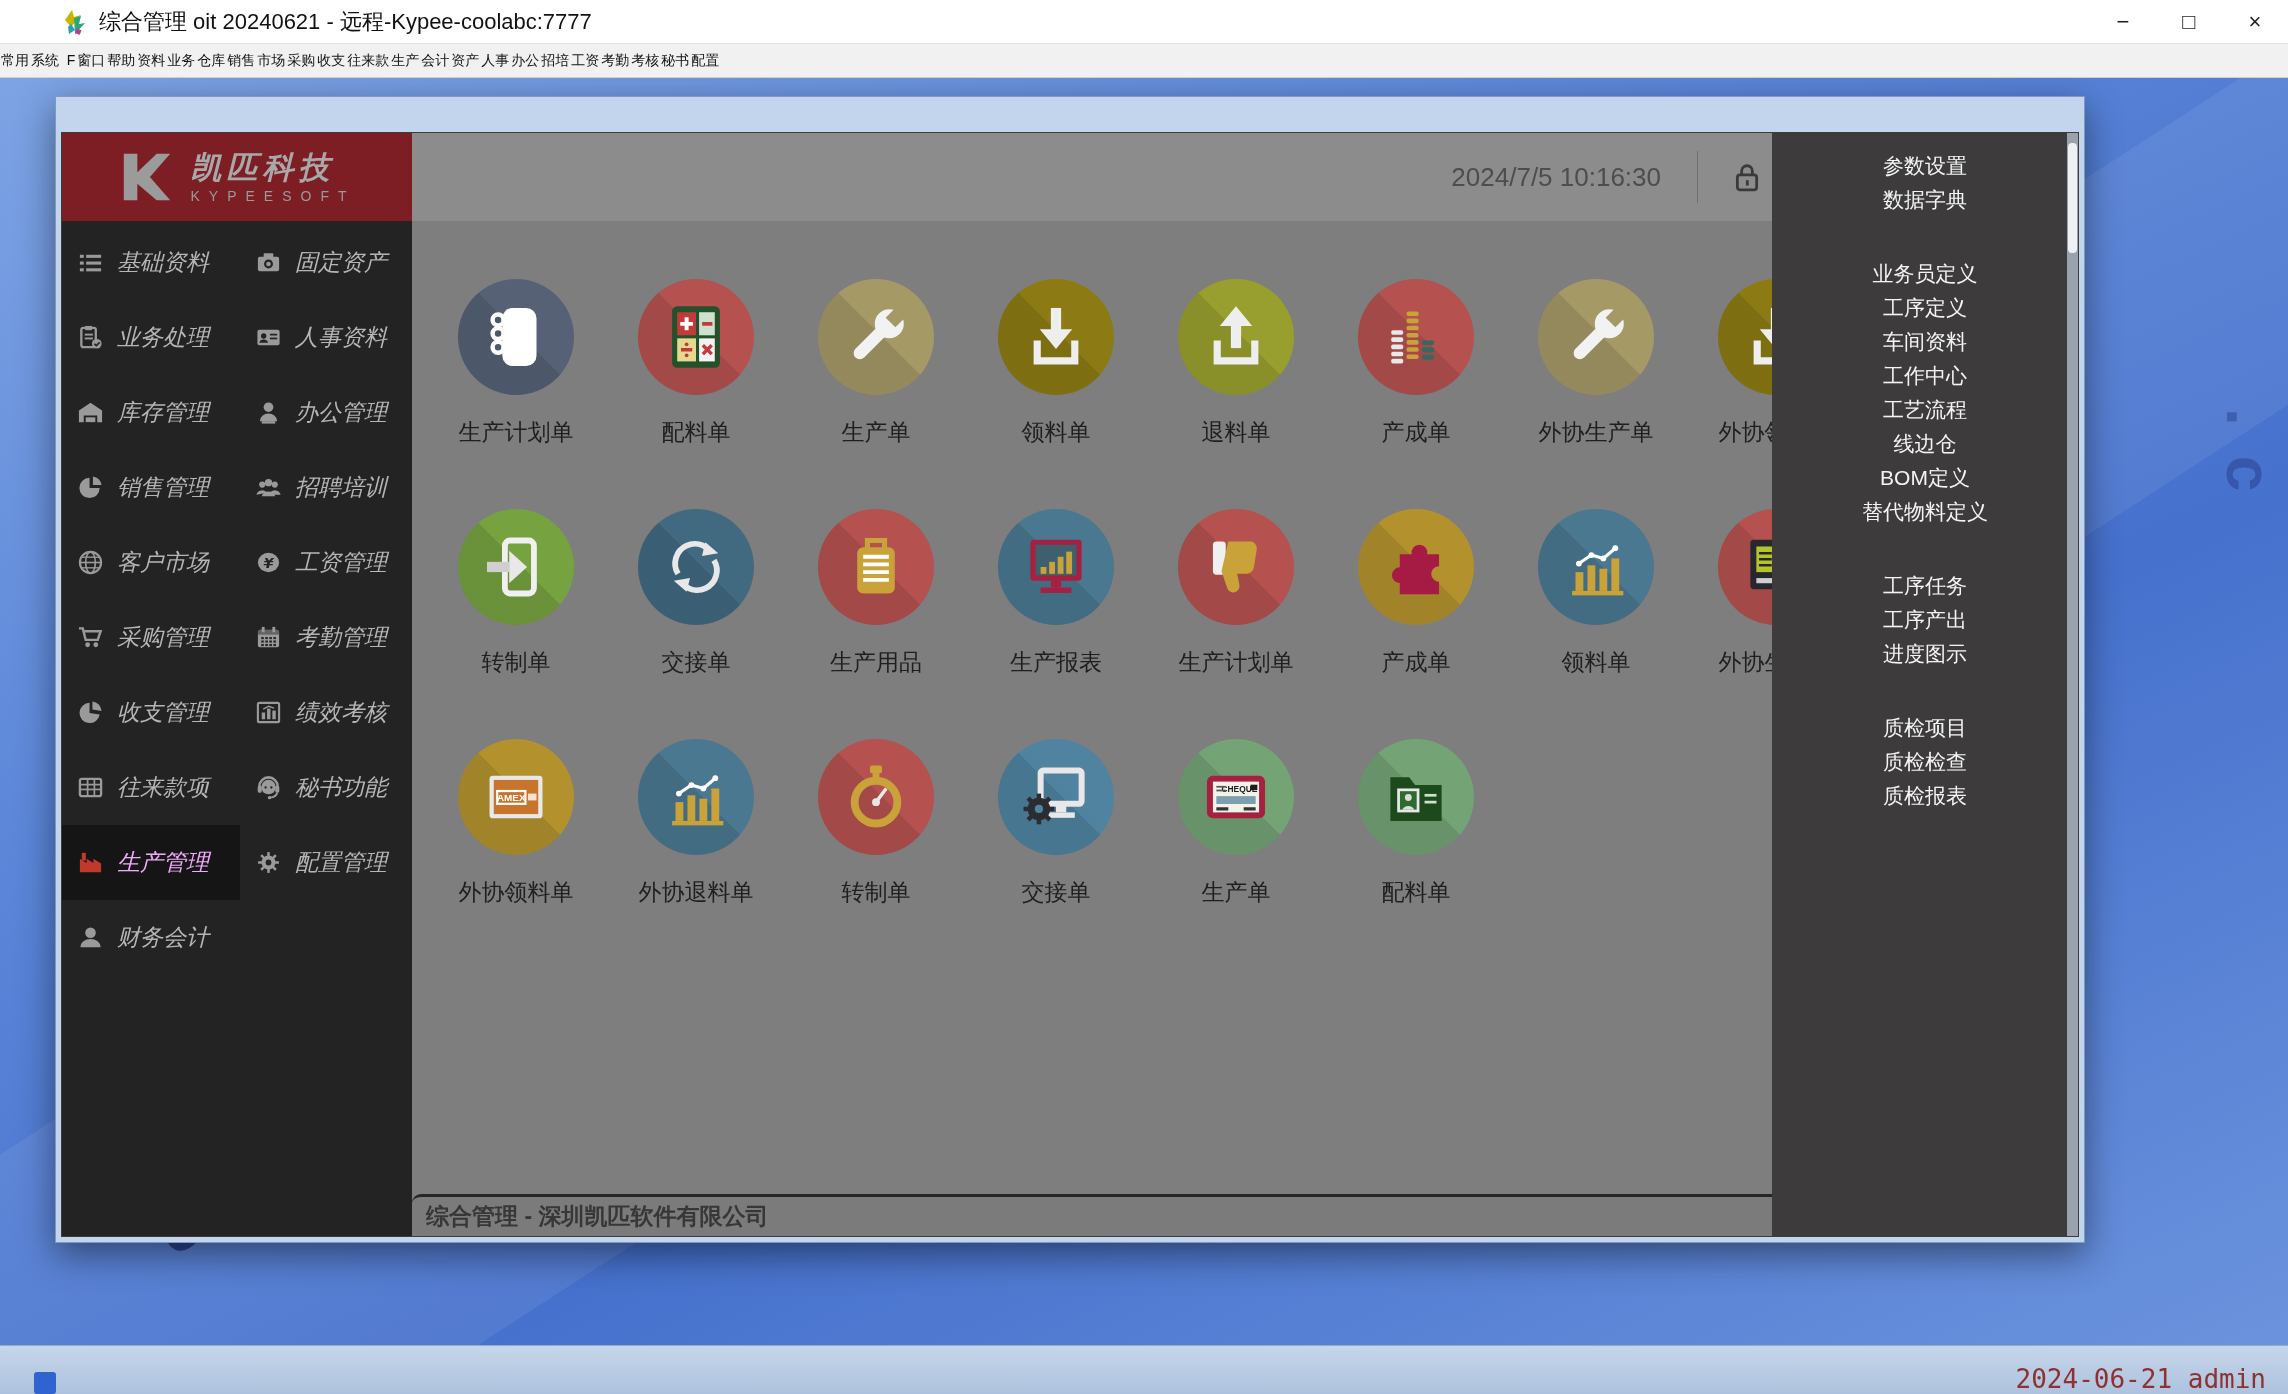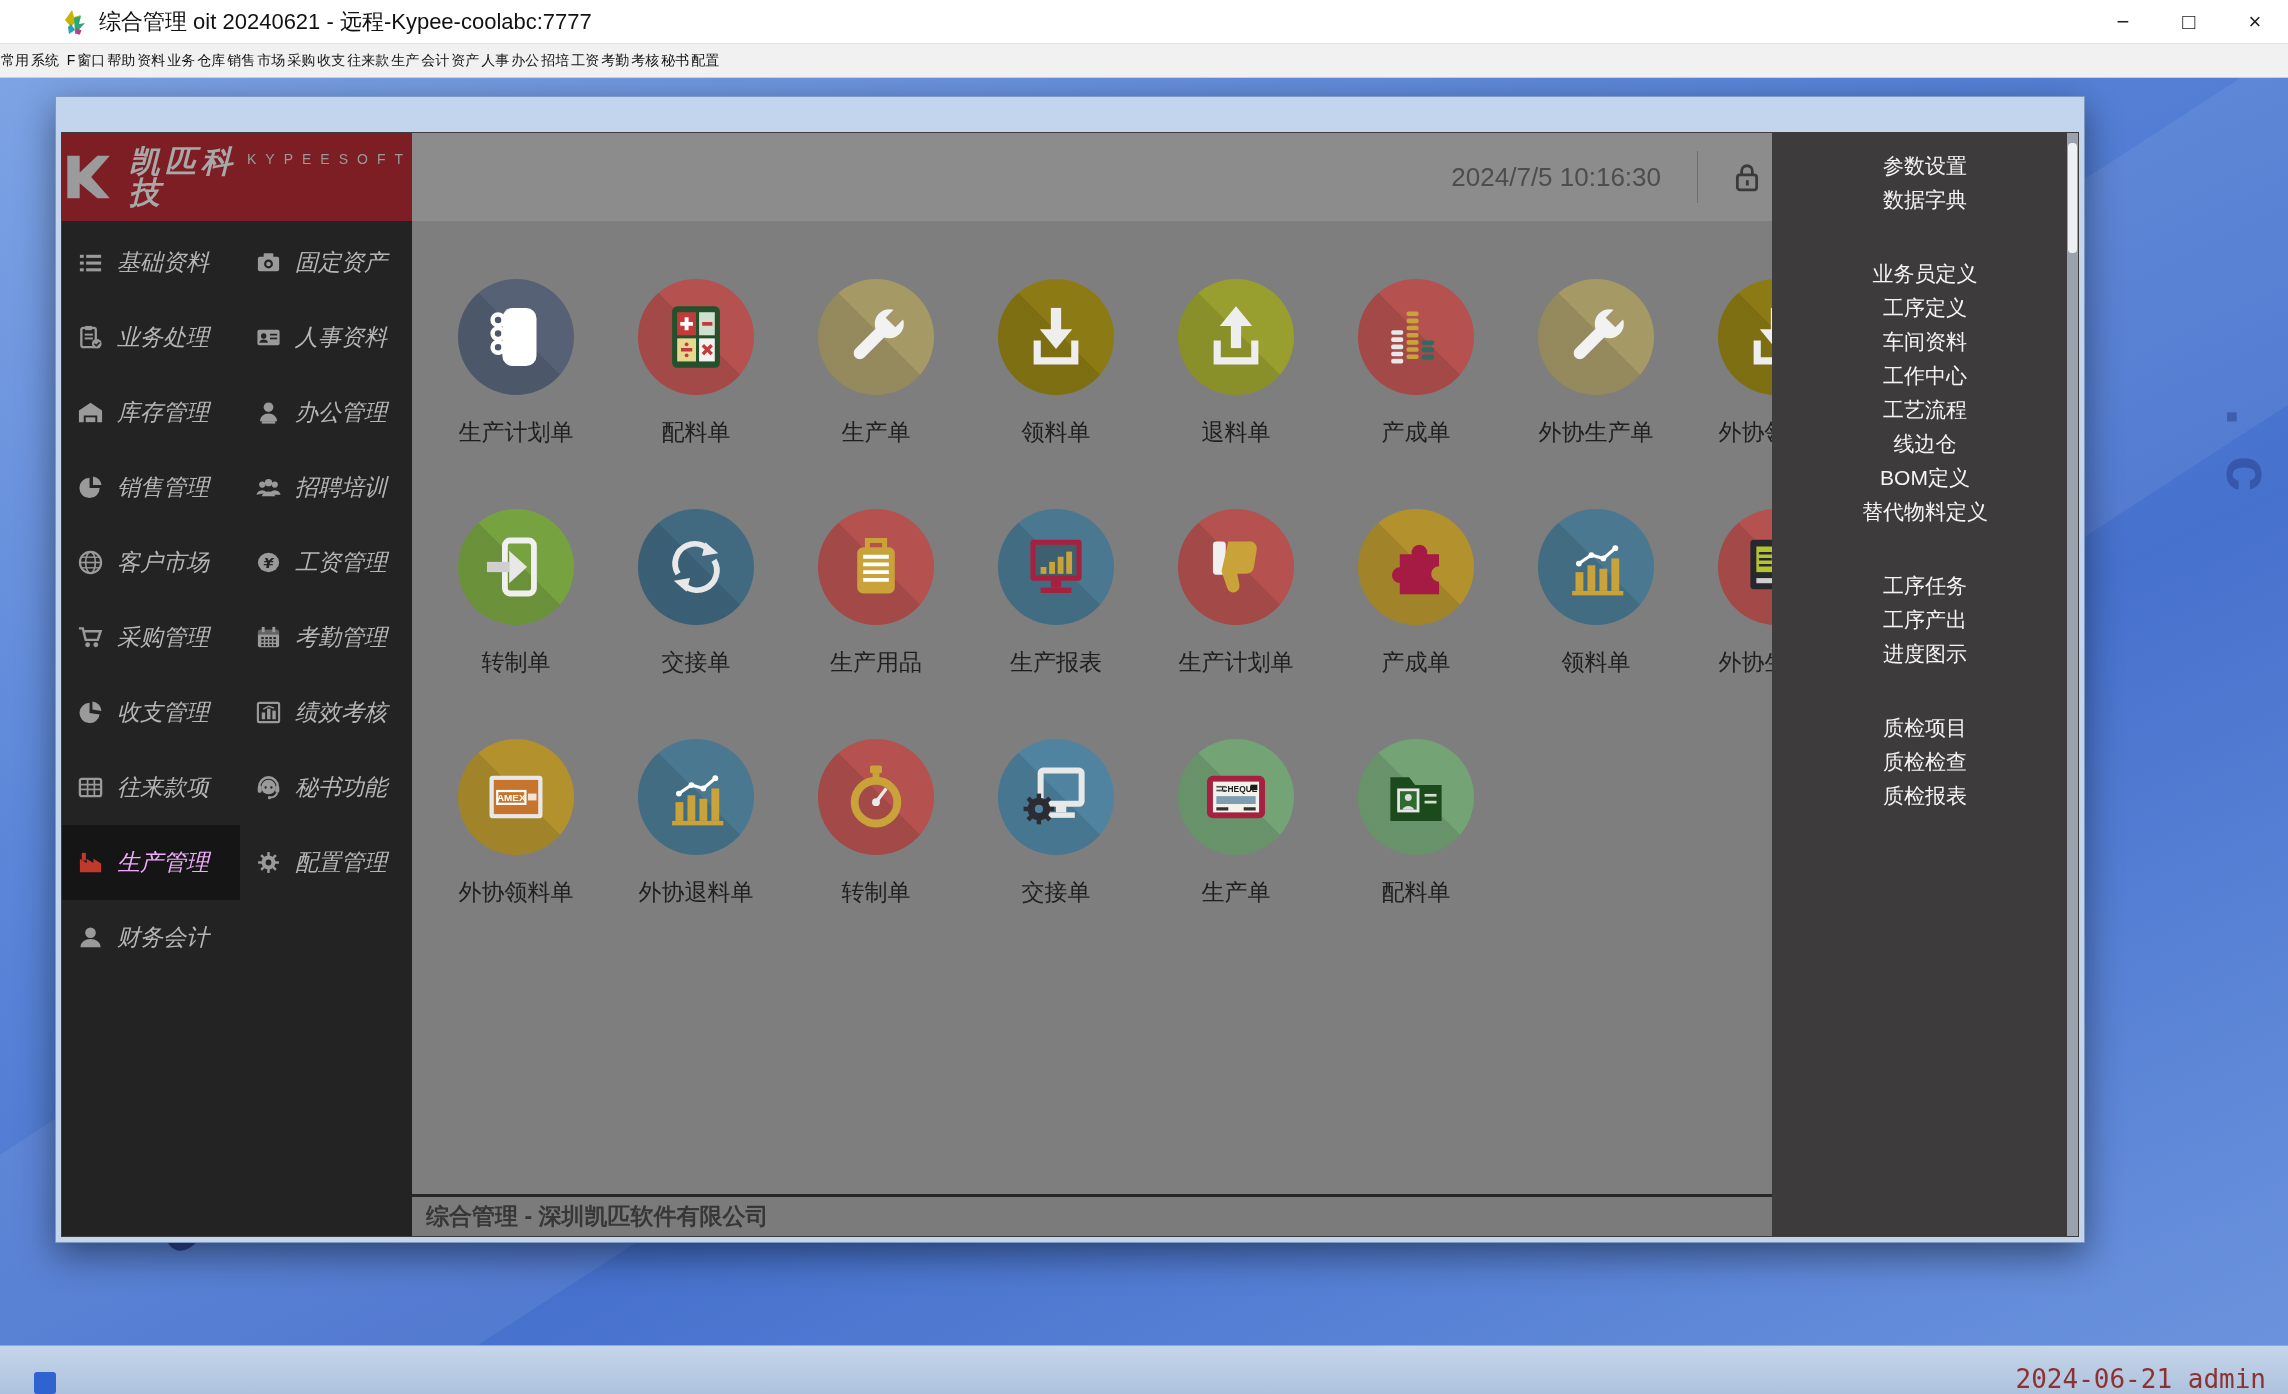--- a/index.html
+++ b/index.html
@@ -35,21 +35,21 @@
                   font-size:26px; color:#8c3232; }
 
   
   .appwin { position:absolute; left:55px; top:18px; width:2030px; height:1147px;
             background:#c3d5ec; border:1px solid #7f98bf; box-shadow:0 12px 34px rgba(0,0,0,.45);
             padding:36px 6px 6px 6px; }
   .appwin-inner { position:relative; width:100%; height:100%; outline:1px solid #3c3c3c; background:#7e7e7e; overflow:hidden; }
 
   .hdr { display:flex; height:88px; }
   .logo-block { width:350px; height:88px; background:#7c1e24; display:flex; align-items:center; justify-content:center; gap:14px; }
-  .logo-txt { display:flex; flex-direction:row; line-height:1; }
+  .logo-txt { display:flex; flex-direction:column; line-height:1; }
   .brand-cn { font-family:"DejaVu Serif",serif; font-style:italic; font-weight:bold; font-size:31px;
               color:#a8a8a8; letter-spacing:5px; }
   .brand-en { font-size:14px; color:#9a9a9a; letter-spacing:9px; margin-top:6px; }
   .hdr-rest { flex:1; background:#8c8c8c; display:flex; align-items:center; justify-content:flex-end; padding-right:316px; }
   .hdr-datetime { font-size:26px; color:#4d4d4d; margin-right:36px; }
   .hdr-divider { width:1px; height:52px; background:#6f6f6f; margin-right:34px; }
 
   .bodyrow { display:flex; height:1015px; }
   .sidebar { width:350px; background:#232323; padding-top:4px; }
   .side-row { display:flex; height:75px; }
@@ -64,21 +64,21 @@
   .grid { flex:1; padding:58px 0 0 14px; display:flex; flex-wrap:wrap; align-content:flex-start; width:1666px; }
   .tile { width:180px; height:230px; display:flex; flex-direction:column; align-items:center; }
   .circle { position:relative; width:116px; height:116px; border-radius:50%; overflow:hidden;
             display:flex; align-items:center; justify-content:center; }
   .circle::before { content:""; position:absolute; inset:0;
             background:linear-gradient(225deg,rgba(0,0,0,0) 47%,rgba(0,0,0,.10) 47%); }
   .circle svg { width:82px; height:82px; position:relative; }
   .tile-label { margin-top:22px; font-size:23px; color:#1f1f1f; }
 
   .ftr { height:42px; background:#7b7b7b; border-top:3px solid #262626;
-         display:flex; align-items:center; padding-left:14px; }
+         display:flex; align-items:center; padding-left:14px;border-radius:9px; }
   .ftr-text { font-size:23px; font-weight:bold; color:#373737; }
 
   
   .panel { position:absolute; top:0; bottom:0; left:1710px; right:0; background:#3d3b3c; z-index:5; padding-top:16px; }
   .panel-group { margin-bottom:40px; }
   .panel-item { height:34px; line-height:34px; text-align:center; font-size:21px; color:#f4f4f4; }
   .panel-scroll { position:absolute; top:0; bottom:0; right:0; width:11px; background:#9aa3ad; }
   .panel-thumb { position:absolute; top:10px; left:1px; width:9px; height:110px; background:#eef0f3; border-radius:4px; }
 </style>
 </head>

